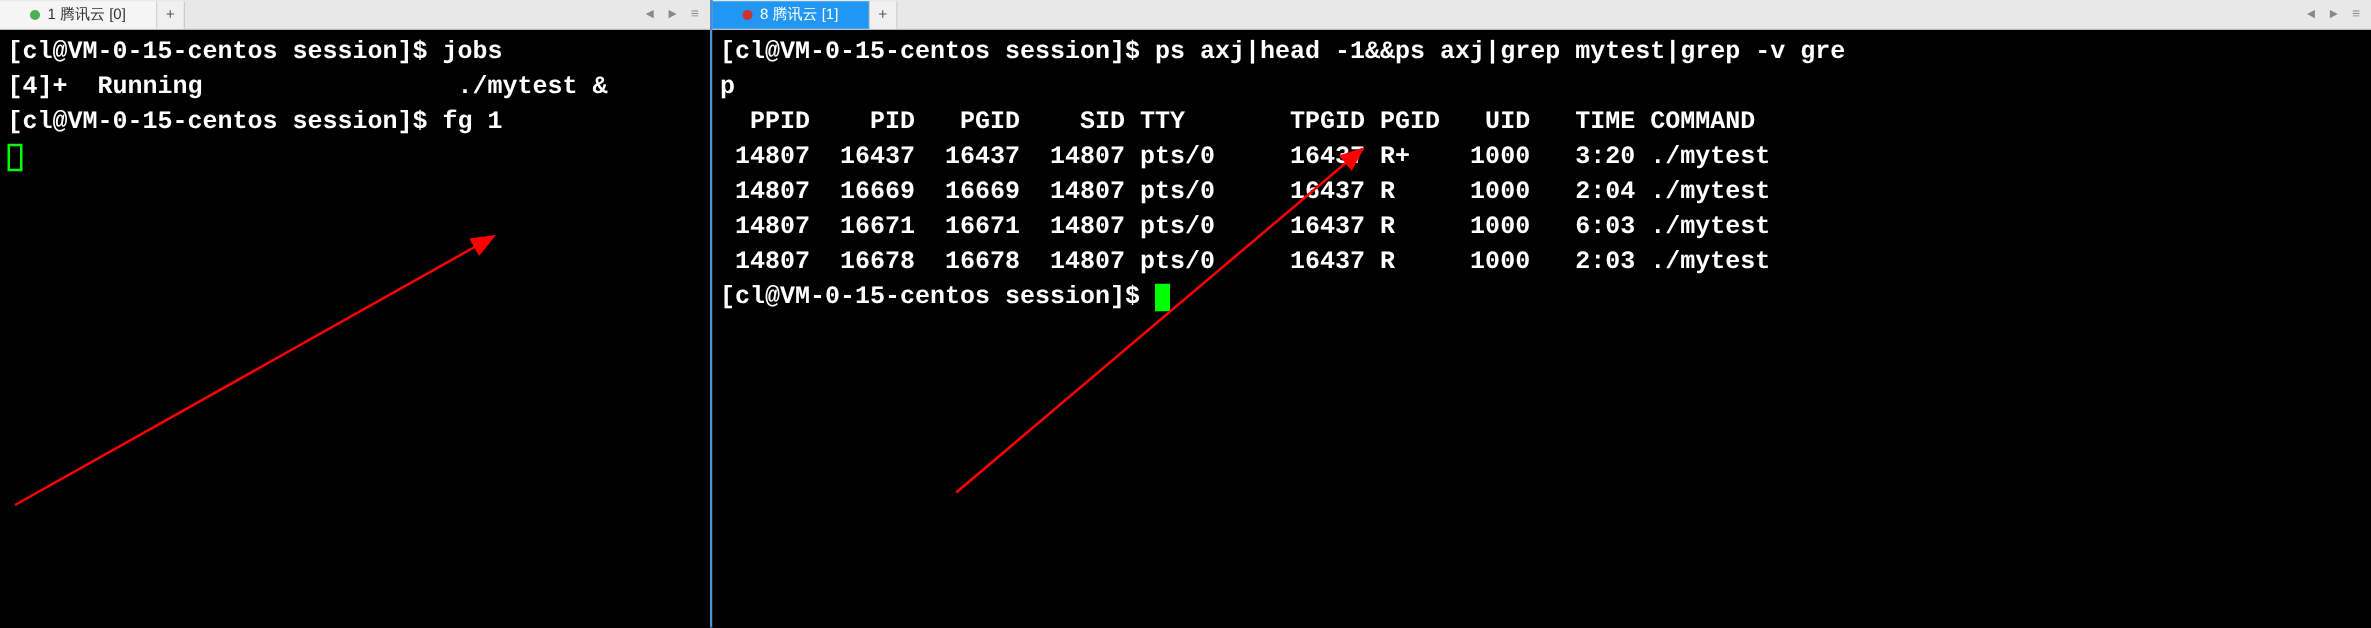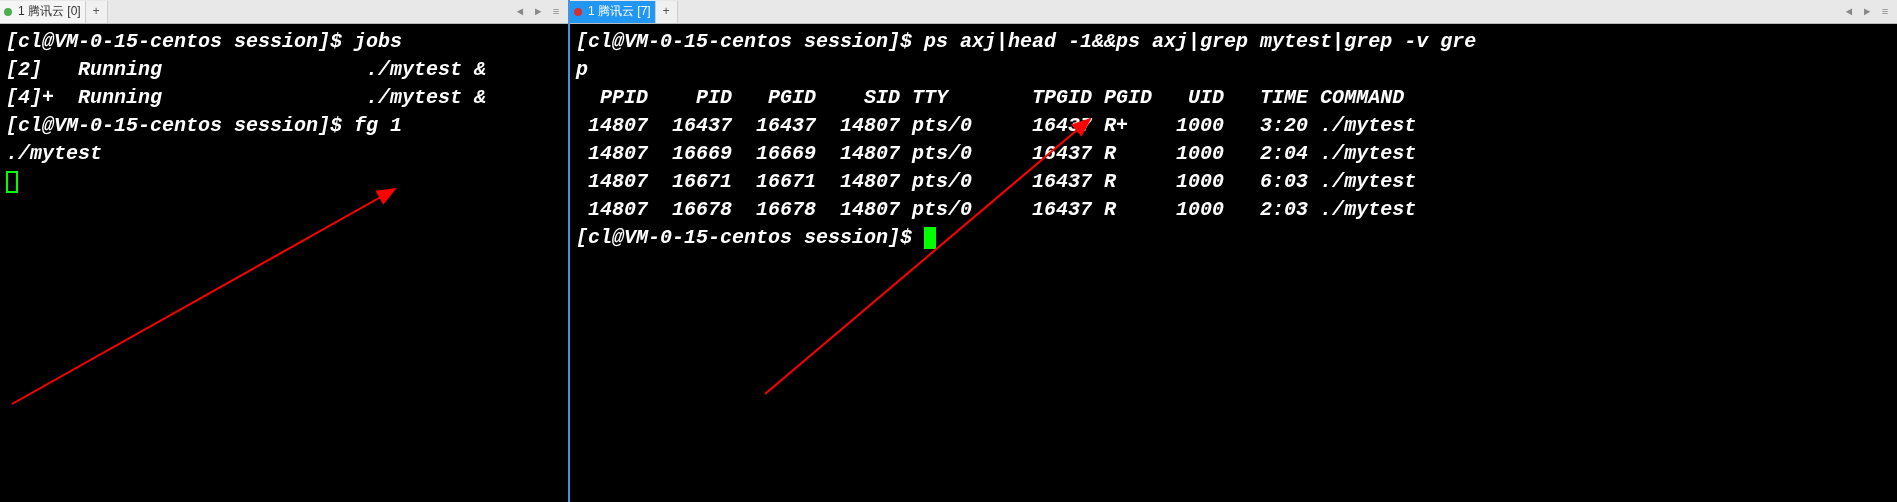--- a/index.html
+++ b/index.html
@@ -33,21 +33,21 @@
       background: #e8e8e8;
       display: flex;
       align-items: center;
       border-bottom: 1px solid #bbb;
       position: relative;
     }
     .tab {
       height: 22px;
       display: flex;
       align-items: center;
-      padding: 0 4px;
+      padding: 0 24px;
       font-size: 12px;
       font-family: "Segoe UI", sans-serif;
       gap: 6px;
       border-right: 1px solid #ccc;
     }
     .tab-inactive {
       background: #f5f5f5;
       color: #333;
     }
     .tab-active {
@@ -94,21 +94,20 @@
     .terminal {
       flex: 1;
       background: #000;
       color: #fff;
       padding: 4px 6px;
       font-size: 20px;
       line-height: 28px;
       overflow: hidden;
       position: relative;
       font-weight: bold;
-      font-style: italic;
     }
     .term-line {
       white-space: pre;
       font-family: "Consolas", "Courier New", monospace;
     }
     .cursor-box {
       display: inline-block;
       width: 12px;
       height: 22px;
       border: 2px solid #00ff00;
@@ -142,41 +141,39 @@
       <span>+</span>
     </div>
     <div class="tab-nav">
       <span class="nav-btn">◄</span>
       <span class="nav-btn">►</span>
       <span class="nav-btn">≡</span>
     </div>
   </div>
   <div class="terminal">
     <div class="term-line">[cl@VM-0-15-centos session]$ jobs</div>
-    <div class="term-line">[2]   Running                 ./mytest &amp;</div>
     <div class="term-line">[4]+  Running                 ./mytest &amp;</div>
     <div class="term-line">[cl@VM-0-15-centos session]$ fg 1</div>
-    <div class="term-line">./mytest</div>
     <div class="term-line"><span class="cursor-box"></span></div>
     <svg class="arrow-svg" width="570" height="480">
       <defs>
         <marker id="ah1" markerWidth="10" markerHeight="8" refX="9" refY="4" orient="auto">
           <polygon points="0 0, 10 4, 0 8" fill="#ff0000"></polygon>
         </marker>
       </defs>
       <line x1="12" y1="380" x2="395" y2="165" stroke="#ff0000" stroke-width="2" marker-end="url(#ah1)"></line>
     </svg>
   </div>
 </div>
 
 <div class="pane pane-right">
   <div class="tabbar">
     <div class="tab tab-active">
       <span class="tab-dot dot-red"></span>
-      <span>1 腾讯云 [7]</span>
+      <span>8 腾讯云 [1]</span>
     </div>
     <div class="tab-add">
       <span>+</span>
     </div>
     <div class="tab-nav">
       <span class="nav-btn">◄</span>
       <span class="nav-btn">►</span>
       <span class="nav-btn">≡</span>
     </div>
   </div>

